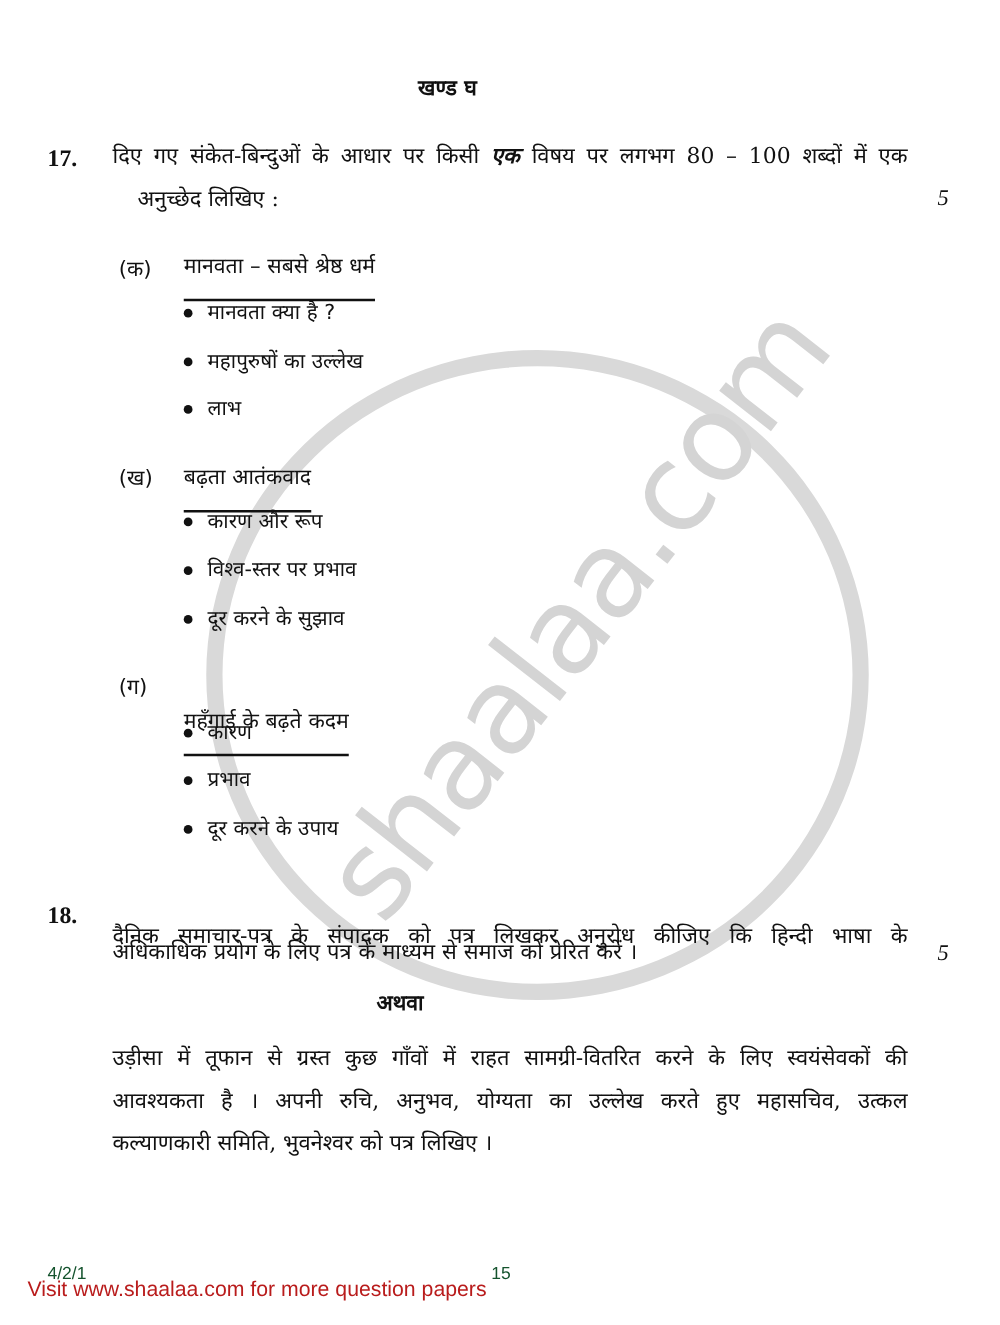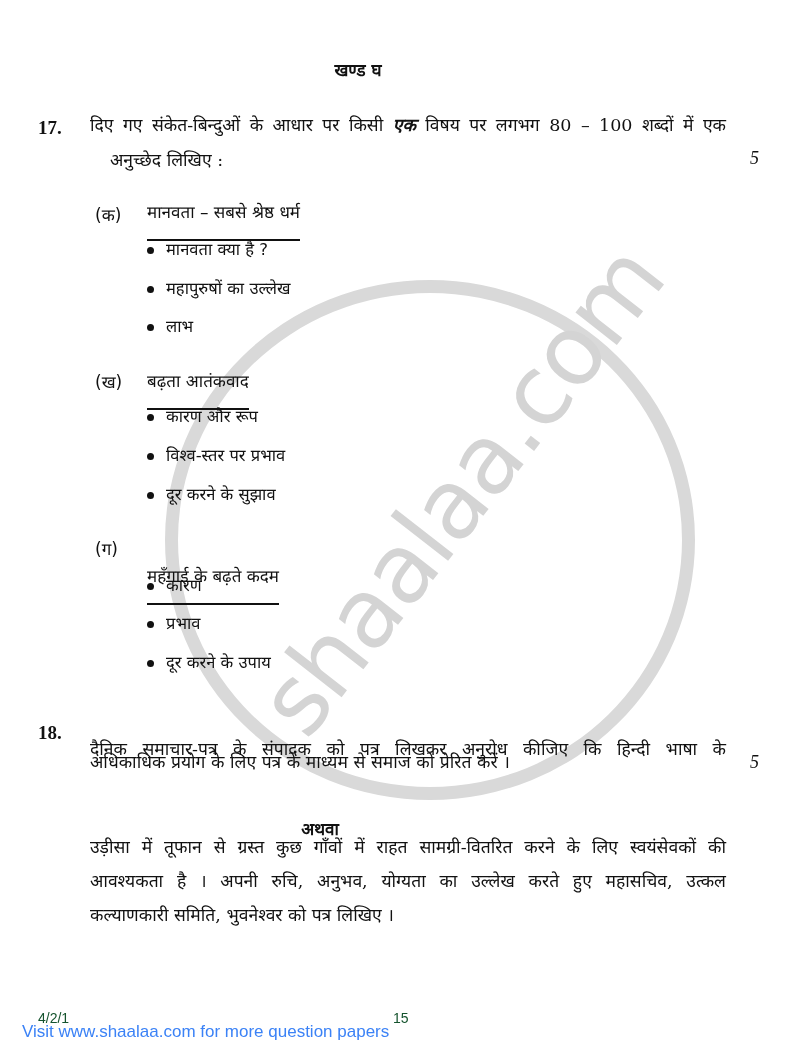--- a/index.html
+++ b/index.html
@@ -20,21 +20,21 @@
   .content { position: relative; z-index: 1; }
   .section-title { left: 0; width: 716px; top: 58px; text-align: center; font-size: 17px; font-weight: bold; }
   .qnum { font-weight: bold; font-size: 19px; font-family: "Liberation Serif", serif; }
   .qtext { font-size: 17.5px; line-height: 35px; }
   .marks { font-style: italic; font-size: 18px; font-family: "Liberation Serif", serif; }
   .opt-label { font-size: 17px; font-family: "DejaVu Sans", sans-serif; }
   .opt-title { font-size: 17px; font-family: "DejaVu Sans", sans-serif; padding-bottom: 16px; border-bottom: 2px solid #111; display: inline-block; }
   .bullet { font-size: 16.5px; font-family: "DejaVu Sans", sans-serif; }
   .bullet .dot { display: inline-block; width: 7px; height: 7px; background: #111; border-radius: 50%; margin-right: 12px; vertical-align: middle; }
   .justify { text-align: justify; text-align-last: justify; }
-  .footer { font-family: "Liberation Sans", sans-serif; font-size: 17px; color: #3b82f6; }
+  .footer { font-family: "Liberation Sans", sans-serif; font-size: 17px; color: #b91c1c; }
   .footer-small { font-family: "Liberation Sans", sans-serif; font-size: 14px; color: #14532d; }
   .emph { font-weight: bold; font-style: italic; }
 </style>
 </head>
 <body>
 
 <div class="watermark-circle"></div>
 <div class="watermark-text">shaalaa.com</div>
 
 <div class="content">
@@ -74,21 +74,21 @@
   </div>
   <div class="abs bullet" style="left:147px; top:573px;"><span class="dot"></span><span>कारण</span></div>
   <div class="abs bullet" style="left:147px; top:611px;"><span class="dot"></span><span>प्रभाव</span></div>
   <div class="abs bullet" style="left:147px; top:650px;"><span class="dot"></span><span>दूर करने के उपाय</span></div>
 
   <div class="abs qnum" style="left:38px; top:722px;">18.</div>
   <div class="abs qtext justify" style="left:90px; top:732px; width:636px;">दैनिक समाचार-पत्र के संपादक को पत्र लिखकर अनुरोध कीजिए कि हिन्दी भाषा के</div>
   <div class="abs qtext" style="left:90px; top:745px;">अधिकाधिक प्रयोग के लिए पत्र के माध्यम से समाज को प्रेरित करें ।</div>
   <div class="abs marks" style="left:750px; top:752px;">5</div>
 
-  <div class="abs" style="left:0; width:640px; top:790px; text-align:center; font-size:17px; font-weight:bold; font-family:'DejaVu Sans', sans-serif;margin-top:27px;">अथवा</div>
+  <div class="abs" style="left:0; width:640px; top:790px; text-align:center; font-size:17px; font-weight:bold; font-family:'DejaVu Sans', sans-serif;">अथवा</div>
 
   <div class="abs qtext justify" style="left:90px; top:830px; width:636px;">उड़ीसा में तूफान से ग्रस्त कुछ गाँवों में राहत सामग्री-वितरित करने के लिए स्वयंसेवकों की</div>
   <div class="abs qtext justify" style="left:90px; top:864px; width:636px;">आवश्यकता है । अपनी रुचि, अनुभव, योग्यता का उल्लेख करते हुए महासचिव, उत्कल</div>
   <div class="abs qtext" style="left:90px; top:898px;">कल्याणकारी समिति, भुवनेश्वर को पत्र लिखिए ।</div>
 
   <div class="abs footer-small" style="left:38px; top:1010px;">4/2/1</div>
   <div class="abs footer-small" style="left:393px; top:1010px;">15</div>
   <div class="abs footer" style="left:22px; top:1022px;">Visit www.shaalaa.com for more question papers</div>
 
 </div>

